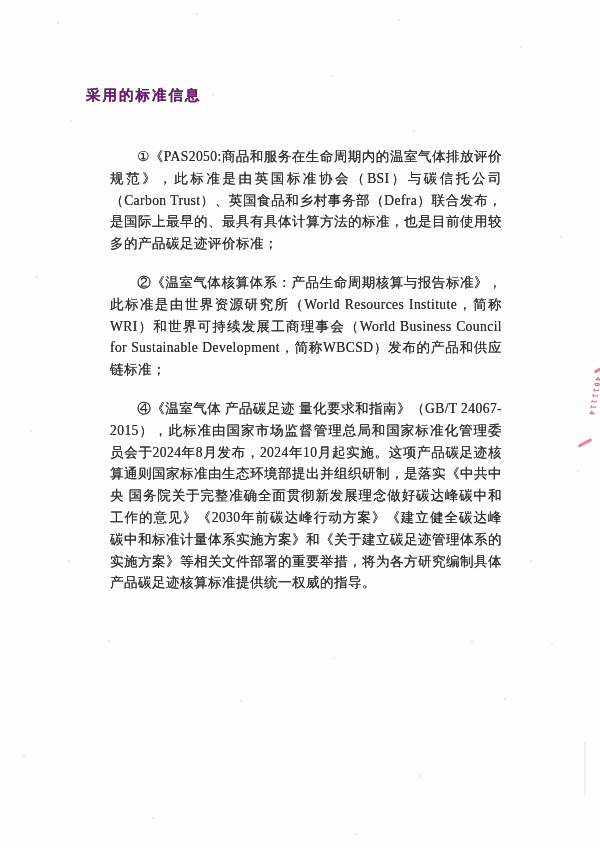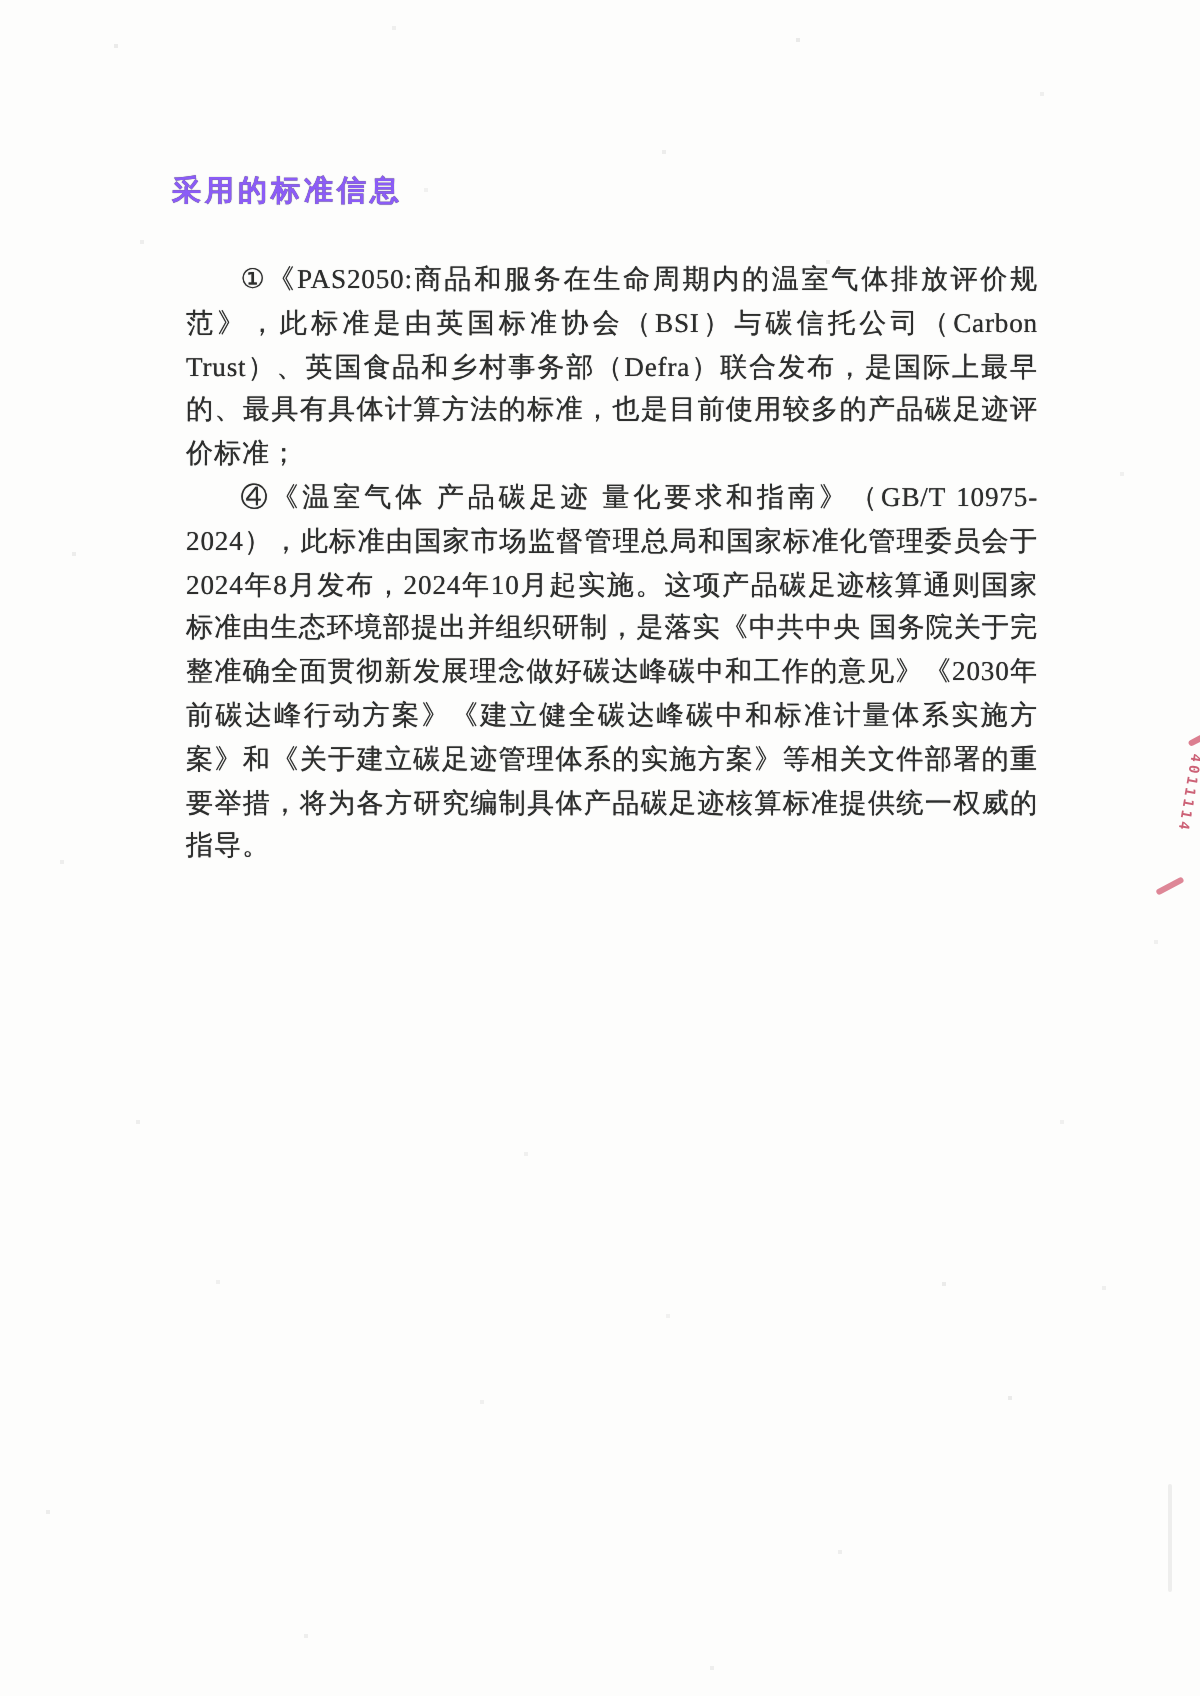--- a/index.html
+++ b/index.html
@@ -59,38 +59,38 @@
     border-radius: 1px;
   }
   .doc-title {
     position: absolute;
     left: 86px;
     top: 86px;
     margin: 0;
     font-size: 14.5px;
     font-weight: bold;
     letter-spacing: 2px;
-    color: #8b5cf6;
+    color: #701a75;
     text-shadow: 0 0 0.4px #444;
   }
   .doc-body {
     position: absolute;
     left: 93px;
     top: 129px;
     width: 426px;
     font-size: 13.6px;
     line-height: 21.8px;
     color: #2d2e2d;
     text-align: justify;
     text-justify: inter-character;
     letter-spacing: 0.4px;
     text-shadow: 0 0 0.4px #4a4a4a;
   }
   .doc-body p {
-    margin: 0;
+    margin: 17px;
     text-indent: 2em;
   }
   
   .stamp {
     position: absolute;
     right: -6px;
     top: 364px;
     width: 30px;
     height: 82px;
     transform: rotate(10deg);
@@ -133,21 +133,22 @@
 
 <div class="page">
 
   <div class="noise"></div>
   <div class="edge-streak"></div>
 
   <h1 class="doc-title">采用的标准信息</h1>
 
   <div class="doc-body">
     <p>①《PAS2050:商品和服务在生命周期内的温室气体排放评价规范》，此标准是由英国标准协会（BSI）与碳信托公司（Carbon Trust）、英国食品和乡村事务部（Defra）联合发布，是国际上最早的、最具有具体计算方法的标准，也是目前使用较多的产品碳足迹评价标准；</p>
-    <p>④《温室气体 产品碳足迹 量化要求和指南》（GB/T 10975-2024），此标准由国家市场监督管理总局和国家标准化管理委员会于2024年8月发布，2024年10月起实施。这项产品碳足迹核算通则国家标准由生态环境部提出并组织研制，是落实《中共中央 国务院关于完整准确全面贯彻新发展理念做好碳达峰碳中和工作的意见》《2030年前碳达峰行动方案》《建立健全碳达峰碳中和标准计量体系实施方案》和《关于建立碳足迹管理体系的实施方案》等相关文件部署的重要举措，将为各方研究编制具体产品碳足迹核算标准提供统一权威的指导。</p>
+    <p>②《温室气体核算体系：产品生命周期核算与报告标准》，此标准是由世界资源研究所（World Resources Institute，简称WRI）和世界可持续发展工商理事会（World Business Council for Sustainable Development，简称WBCSD）发布的产品和供应链标准；</p>
+    <p>④《温室气体 产品碳足迹 量化要求和指南》（GB/T 24067-2015），此标准由国家市场监督管理总局和国家标准化管理委员会于2024年8月发布，2024年10月起实施。这项产品碳足迹核算通则国家标准由生态环境部提出并组织研制，是落实《中共中央 国务院关于完整准确全面贯彻新发展理念做好碳达峰碳中和工作的意见》《2030年前碳达峰行动方案》《建立健全碳达峰碳中和标准计量体系实施方案》和《关于建立碳足迹管理体系的实施方案》等相关文件部署的重要举措，将为各方研究编制具体产品碳足迹核算标准提供统一权威的指导。</p>
   </div>
 
   <div class="stamp">
     <div class="stroke-top"></div>
     <span class="digits">4011114</span>
     <div class="stroke-bottom"></div>
   </div>
 
 </div>
 

